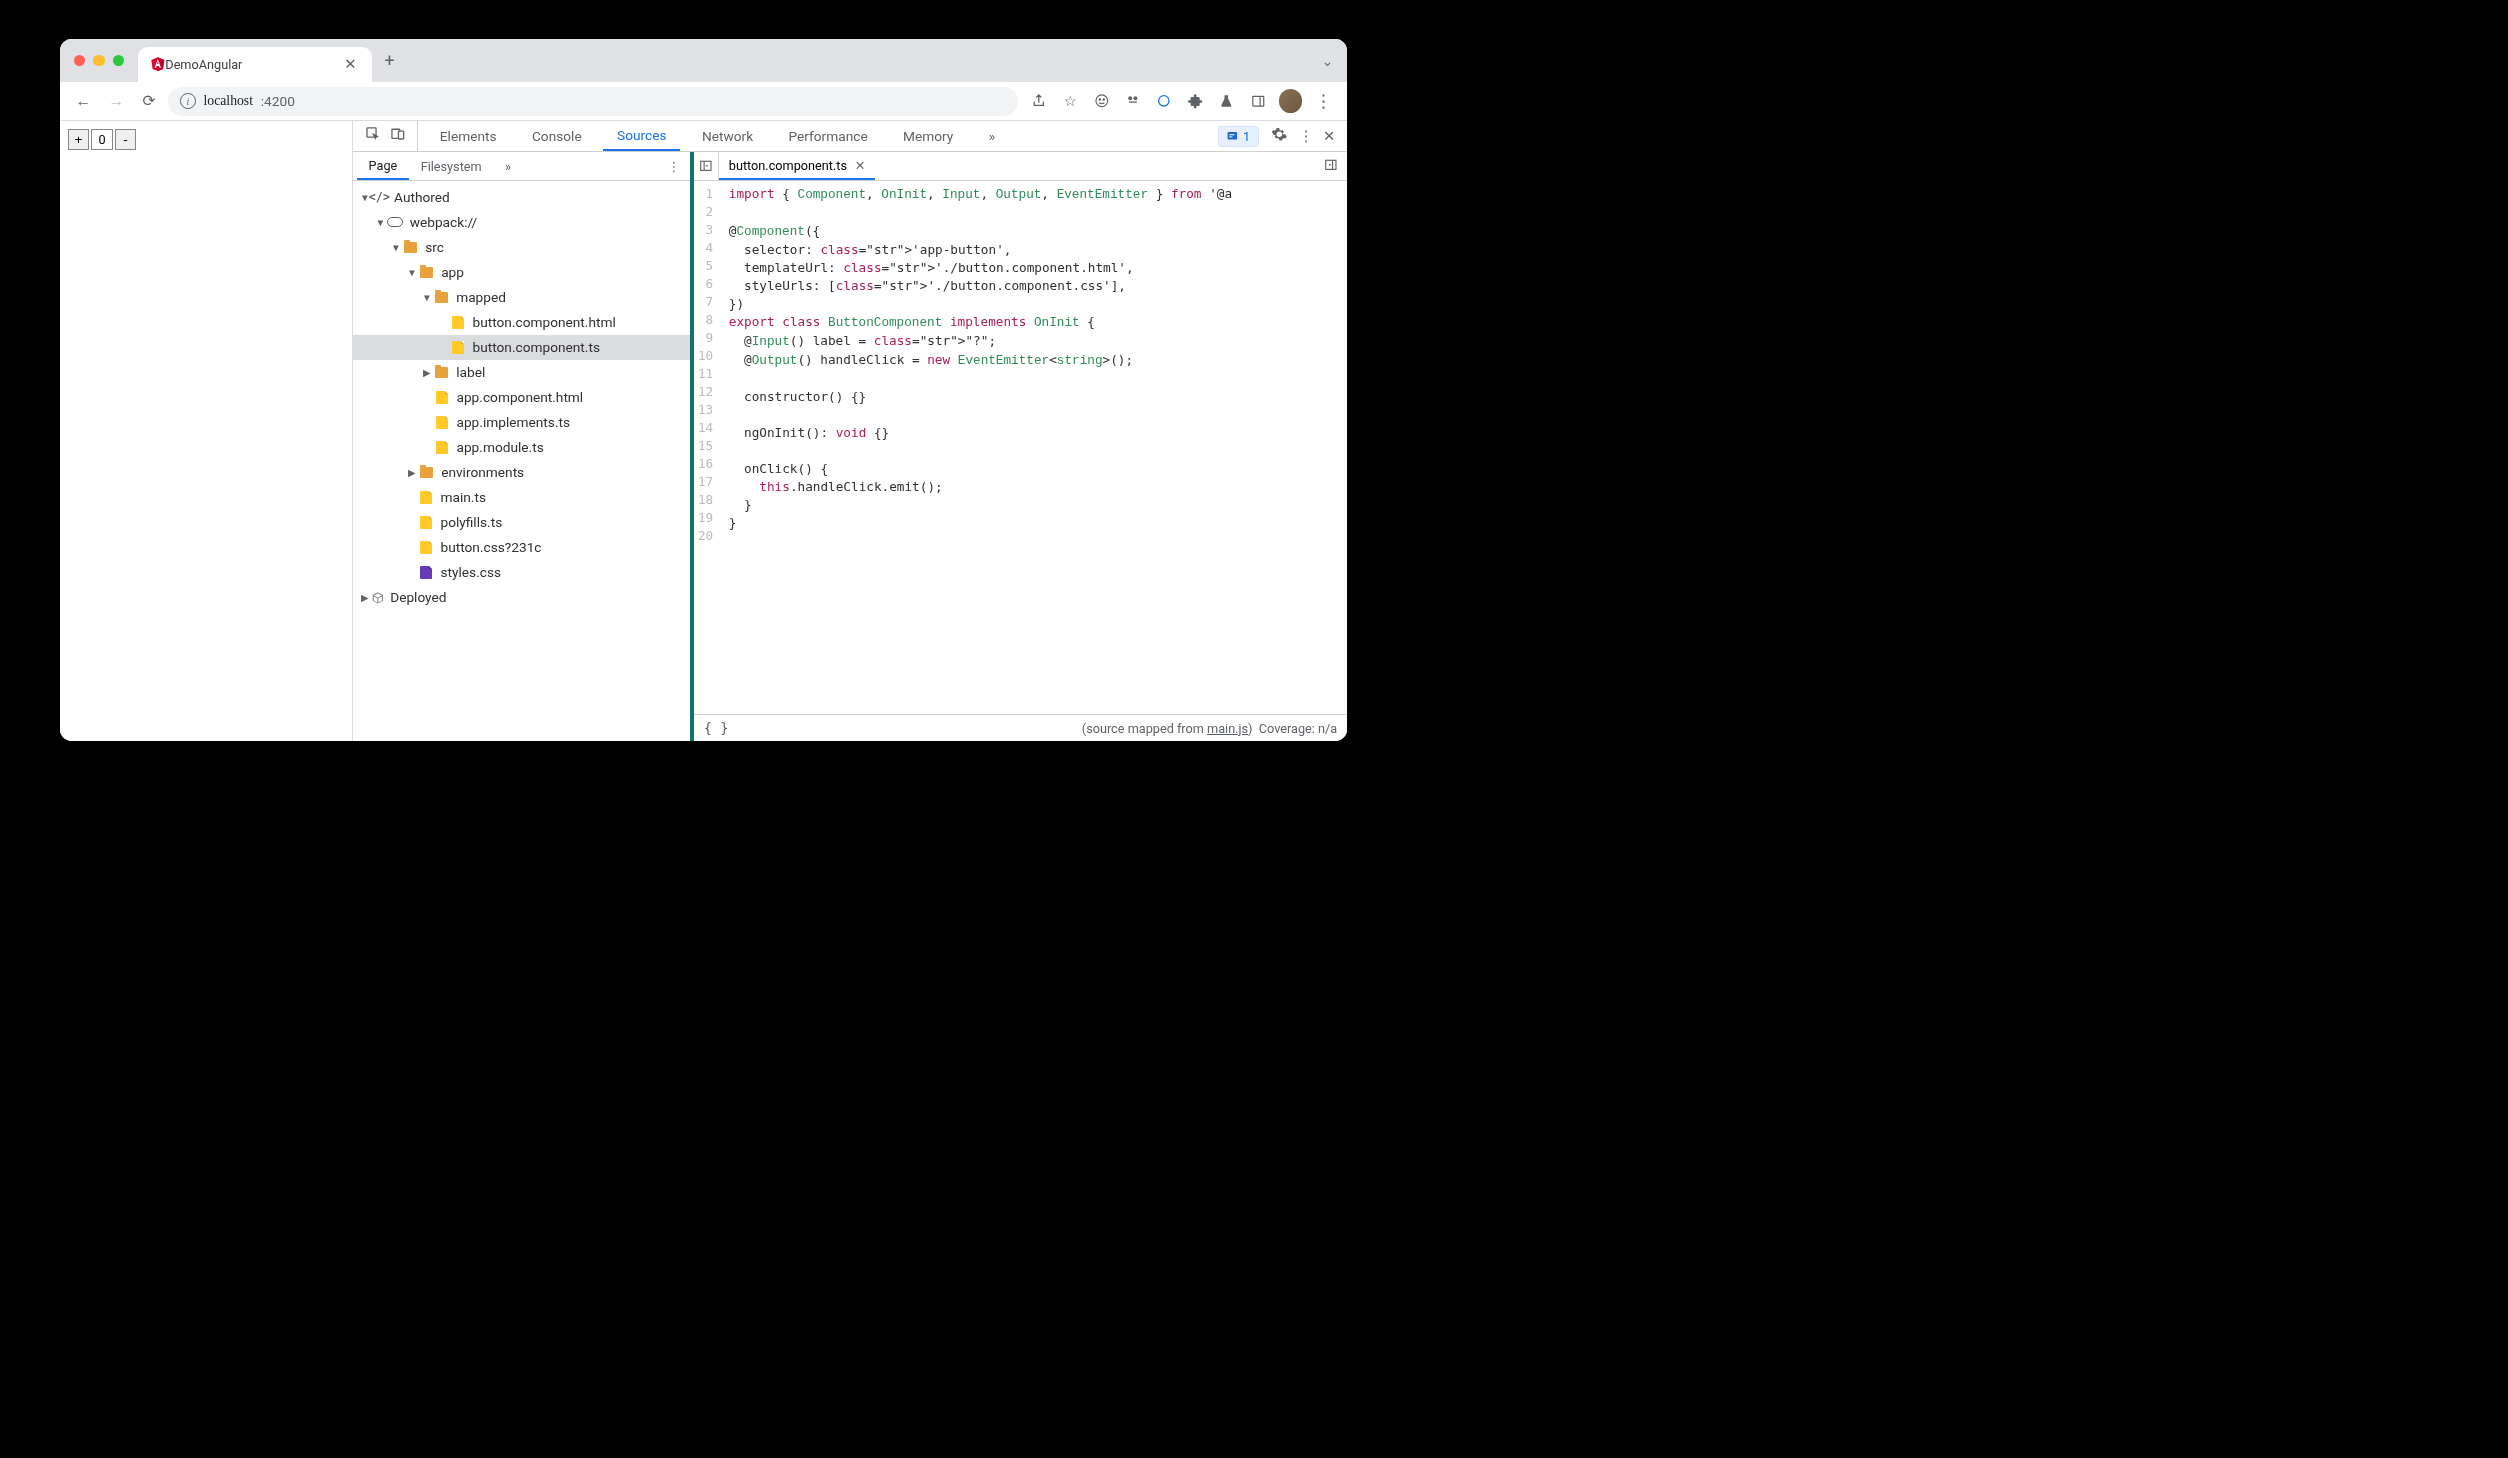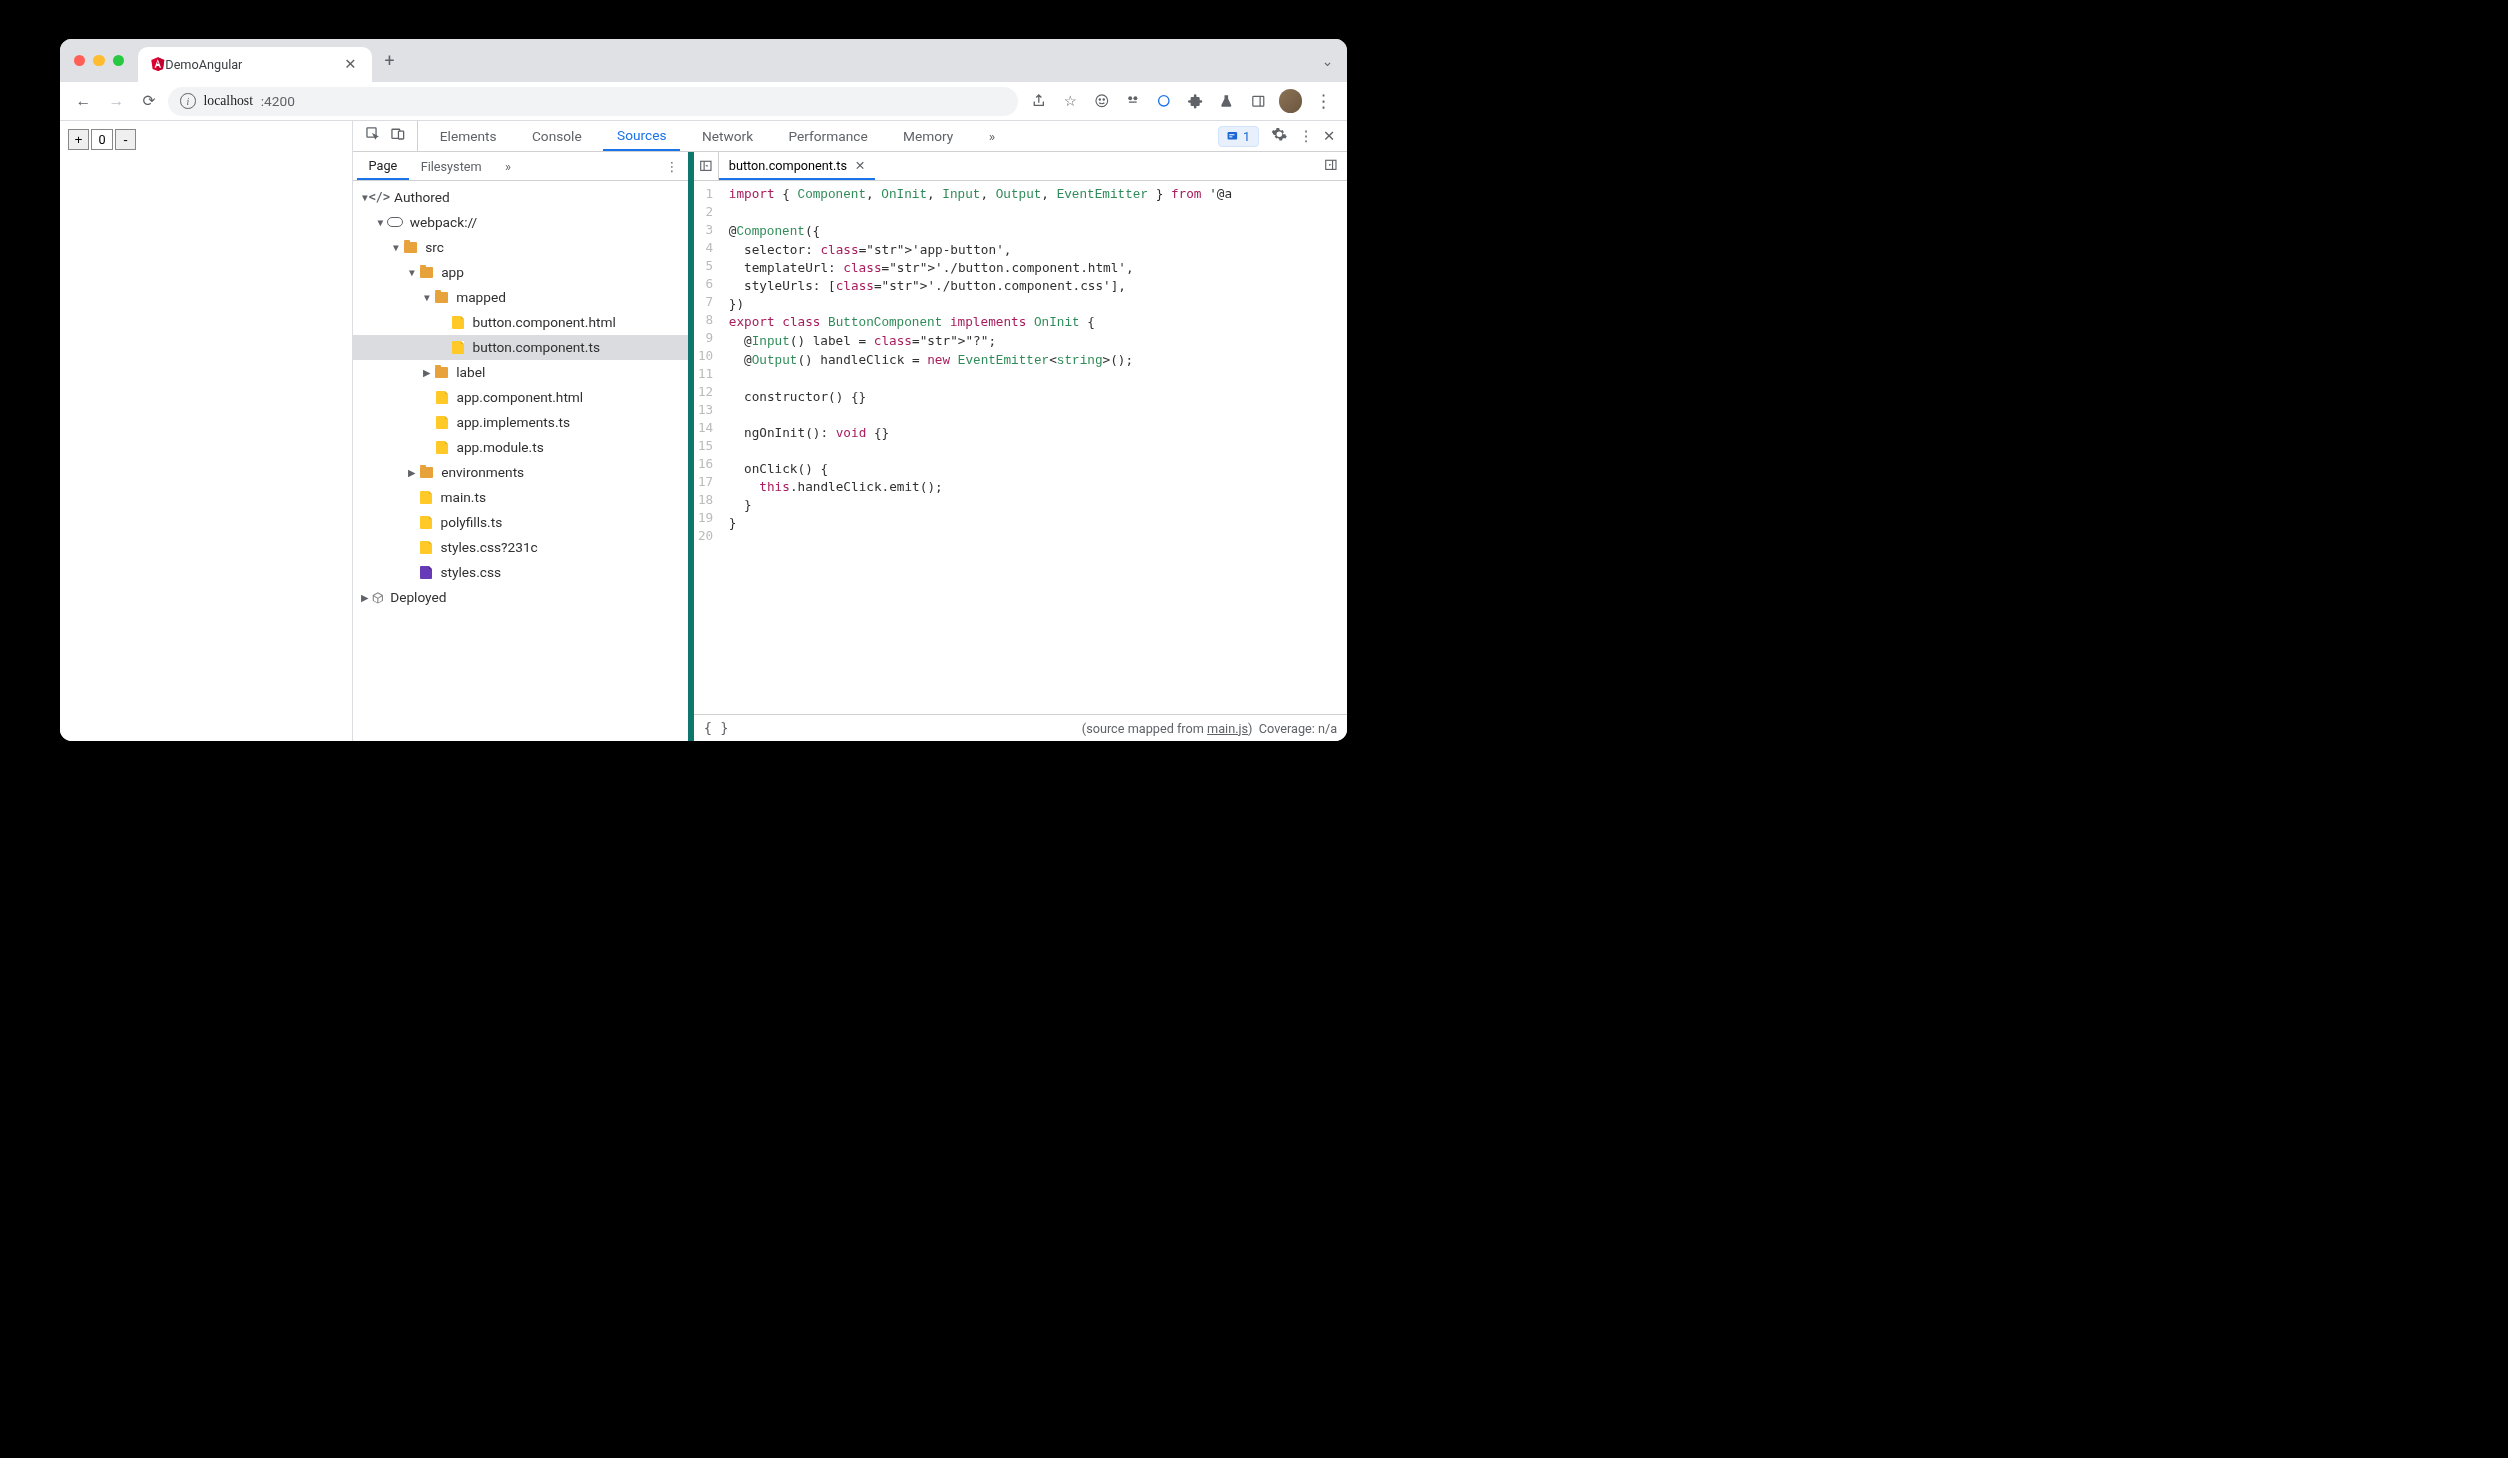--- a/index.html
+++ b/index.html
@@ -48,21 +48,21 @@
 .dt-top .tabs { display: flex; height: 100%; padding-left: 7.8px; gap: 8px; }
 .dt-tab { padding: 0 13.7px; display: flex; align-items: center; cursor: pointer; color: #5f6368; height: 100%; }
 .dt-tab.active { color: #1a73e8; border-bottom: 2px solid #1a73e8; }
 .dt-top .right { margin-left: auto; display: flex; gap: 11.7px; align-items: center; padding-right: 11.7px; }
 .issuesbadge { display: flex; align-items: center; gap: 3.9px; background: #e8f0fe; color: #1967d2; padding: 2px 7.8px; border-radius: 3.9px; font-size: 12.7px; border: 1px solid #d2e3fc; cursor: pointer; }
 .dticon { cursor: pointer; font-size: 14.6px; color: #5f6368; }
 
 .dt-body { flex: 1; display: flex; overflow: hidden; }
 
 
-.srcleft { width: 341px; border-right: 6px solid #0f766e; display: flex; flex-direction: column; }
+.srcleft { width: 341px; border-right: 4px solid #0f766e; display: flex; flex-direction: column; }
 .srcleft-tabs { height: 29px; border-bottom: 1px solid #d0d0d0; display: flex; align-items: center; font-size: 12.7px; padding-left: 3.9px; }
 .srcleft-tab { padding: 0 11.7px; height: 100%; display: flex; align-items: center; cursor: pointer; color: #5f6368; }
 .srcleft-tab.active { color: #202124; border-bottom: 2px solid #1a73e8; }
 .srcleft-tabs .more { margin-left: 3.9px; padding: 0 7.8px; cursor: pointer; color: #5f6368; }
 .srcleft-tabs .kebab2 { margin-left: auto; padding: 0 9.8px; color: #5f6368; cursor: pointer; }
 
 .filetree { flex: 1; overflow: auto; font-size: 13.7px; color: #303030; padding-top: 3.9px; }
 .node { display: flex; align-items: center; height: 25px; padding-left: 5.9px; cursor: pointer; white-space: nowrap; }
 .node.selected { background: #dadce0; }
 .arrow { width: 11.7px; text-align: center; font-size: 9.8px; color: #5f6368; }
@@ -333,21 +333,21 @@
             <div class="node" style="padding-left:64px">
                 <span class="nicon">
                   <span class="file-yellow"></span>
                 </span>
                 <span>polyfills.ts</span>
               </div>
             <div class="node" style="padding-left:64px">
                 <span class="nicon">
                   <span class="file-yellow"></span>
                 </span>
-                <span>styles.css?231c</span>
+                <span>button.css?231c</span>
               </div>
             <div class="node" style="padding-left:64px">
                 <span class="nicon">
                   <span class="file-purple"></span>
                 </span>
                 <span>styles.css</span>
               </div>
             <div class="node" style="padding-left:5.9px">
                 <span class="arrow closed"></span>
                 <span class="nicon cube">

